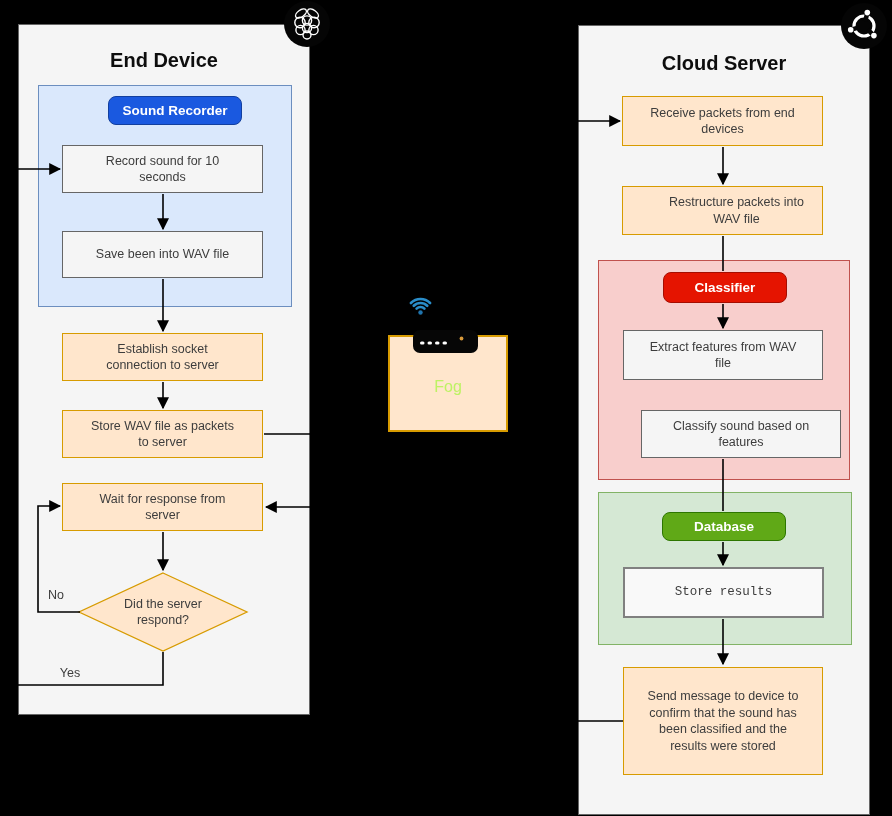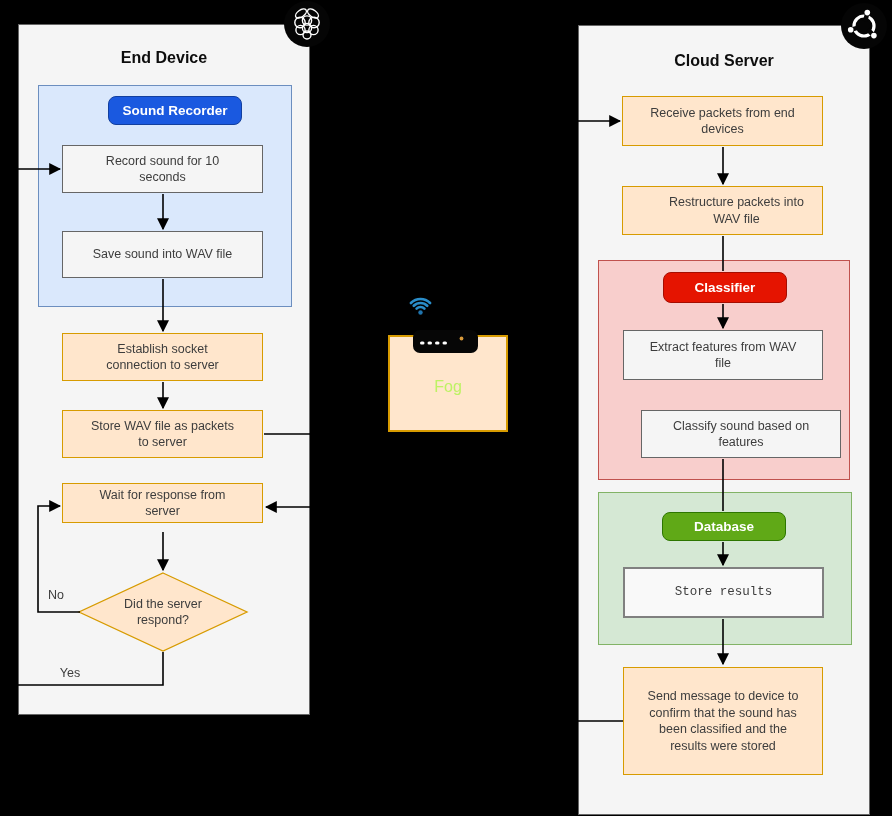--- a/index.html
+++ b/index.html
@@ -1,20 +1,20 @@
 <!DOCTYPE html>
 <html><head>
 <meta charset="utf-8">
 <style>
   html,body{margin:0;padding:0;background:#000;}
   #canvas{position:relative;width:892px;height:816px;background:#000;overflow:hidden;
           font-family:"Liberation Sans","DejaVu Sans",sans-serif;}
   .panel{position:absolute;background:#f5f5f5;border:1px solid #666;}
   .panel-title{position:absolute;left:0;width:100%;text-align:center;
-               font-size:16px;font-weight:bold;color:#0d0d0d;}
+               font-size:20px;font-weight:bold;color:#0d0d0d;}
   .group{position:absolute;}
   .box{position:absolute;display:flex;align-items:center;justify-content:center;
        text-align:center;font-size:12.5px;color:#3d3d3d;line-height:1.32;box-sizing:border-box;}
   .box span{white-space:pre-line;}
   .process{background:#f5f5f5;border:1px solid #666;}
   .orange{background:#ffe6cc;border:1px solid #d79b00;}
   .store{background:#f9f9f9;border:2px solid #808080;}
   .pill{position:absolute;display:flex;align-items:center;justify-content:center;
         border-radius:8px;color:#fff;font-weight:bold;font-size:13.5px;box-sizing:border-box;}
   .pill-blue{background:#1a59e0;border:1px solid #123f9f;}
@@ -43,34 +43,34 @@
   <div class="pill pill-blue" style="left:97px;top:96px;width:134px;height:29px;margin-left:11px;">
     <span>Sound Recorder</span>
   </div>
 
   <div class="box process" style="left:62px;top:145px;width:201px;height:48px;">
     <span>Record sound for 10
 seconds</span>
   </div>
 
   <div class="box process" style="left:62px;top:231px;width:201px;height:47px;">
-    <span>Save sound into WAV file</span>
+    <span>Save been into WAV file</span>
   </div>
 
   <div class="box orange" style="left:62px;top:333px;width:201px;height:48px;">
     <span>Establish socket
 connection to server</span>
   </div>
 
   <div class="box orange" style="left:62px;top:410px;width:201px;height:48px;">
     <span>Store WAV file as packets
 to server</span>
   </div>
 
-  <div class="box orange" style="left:62px;top:483px;width:201px;height:40px;">
+  <div class="box orange" style="left:62px;top:483px;width:201px;height:48px;">
     <span>Wait for response from
 server</span>
   </div>
 
   <div class="diamond-label" style="left:98px;top:585px;width:130px;height:54px;">
     <span>Did the server
 respond?</span>
   </div>
 
   <div class="lbl" style="left:42px;top:588px;width:28px;">No</div>

